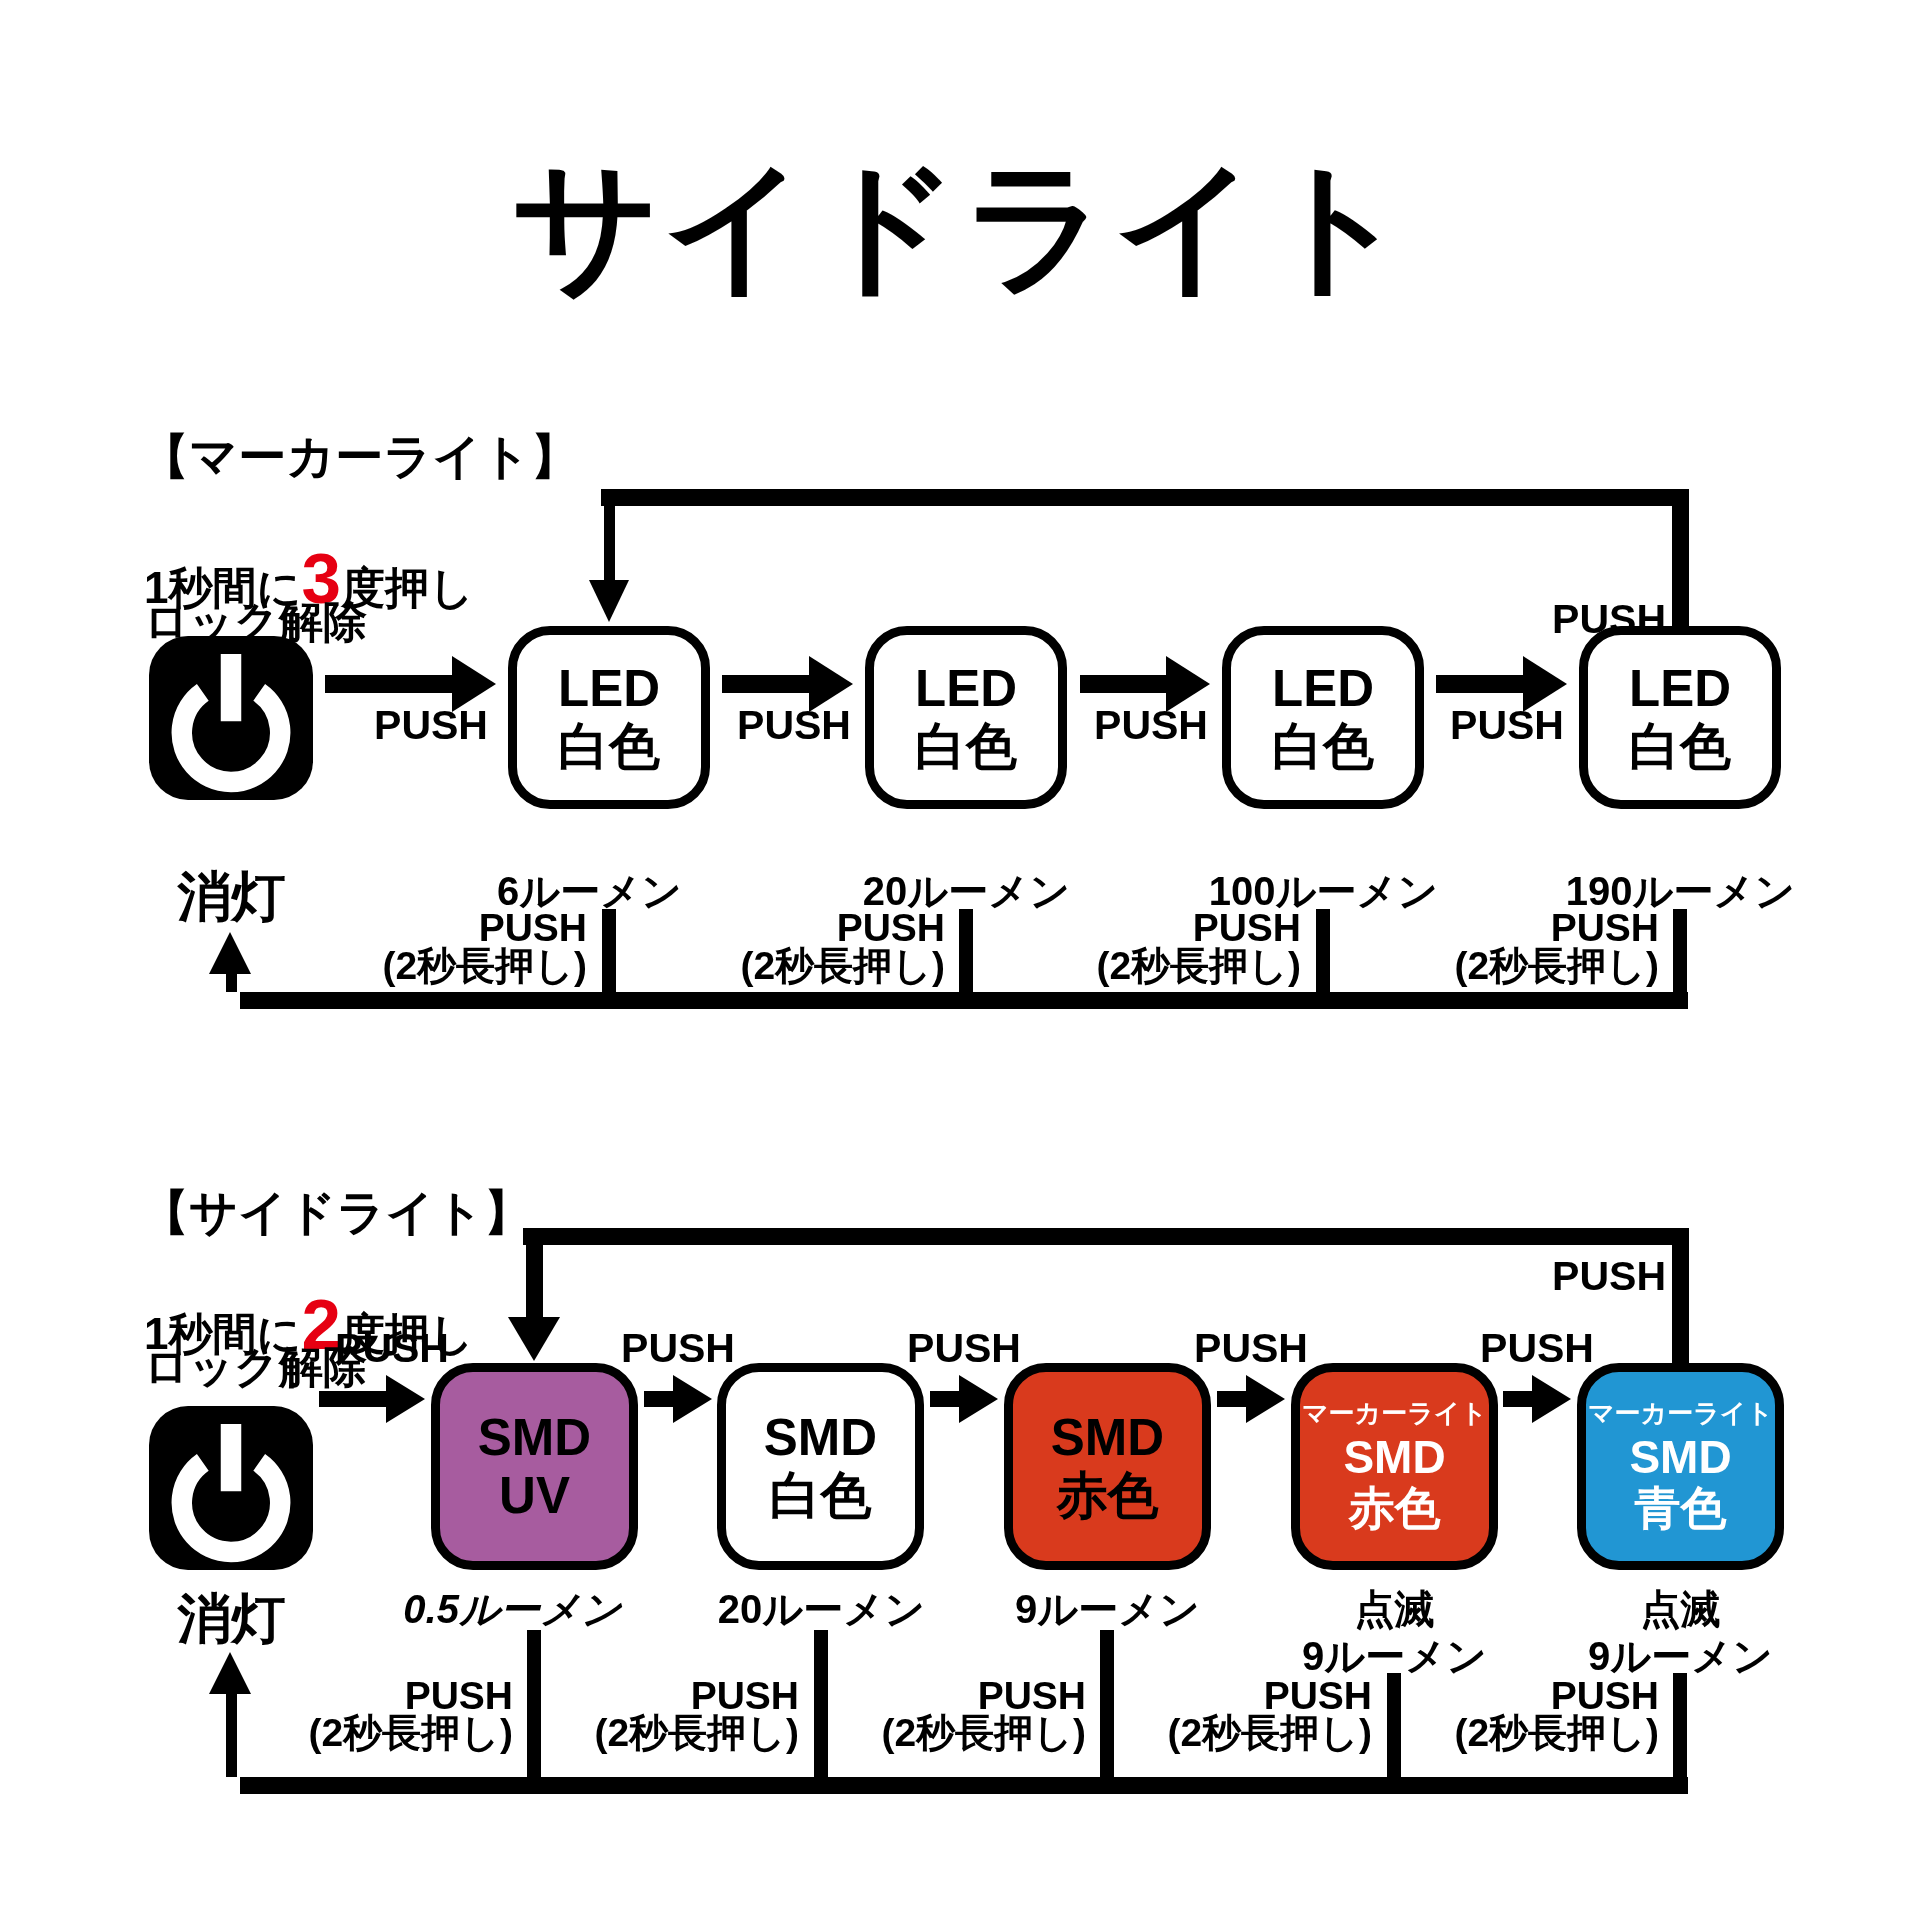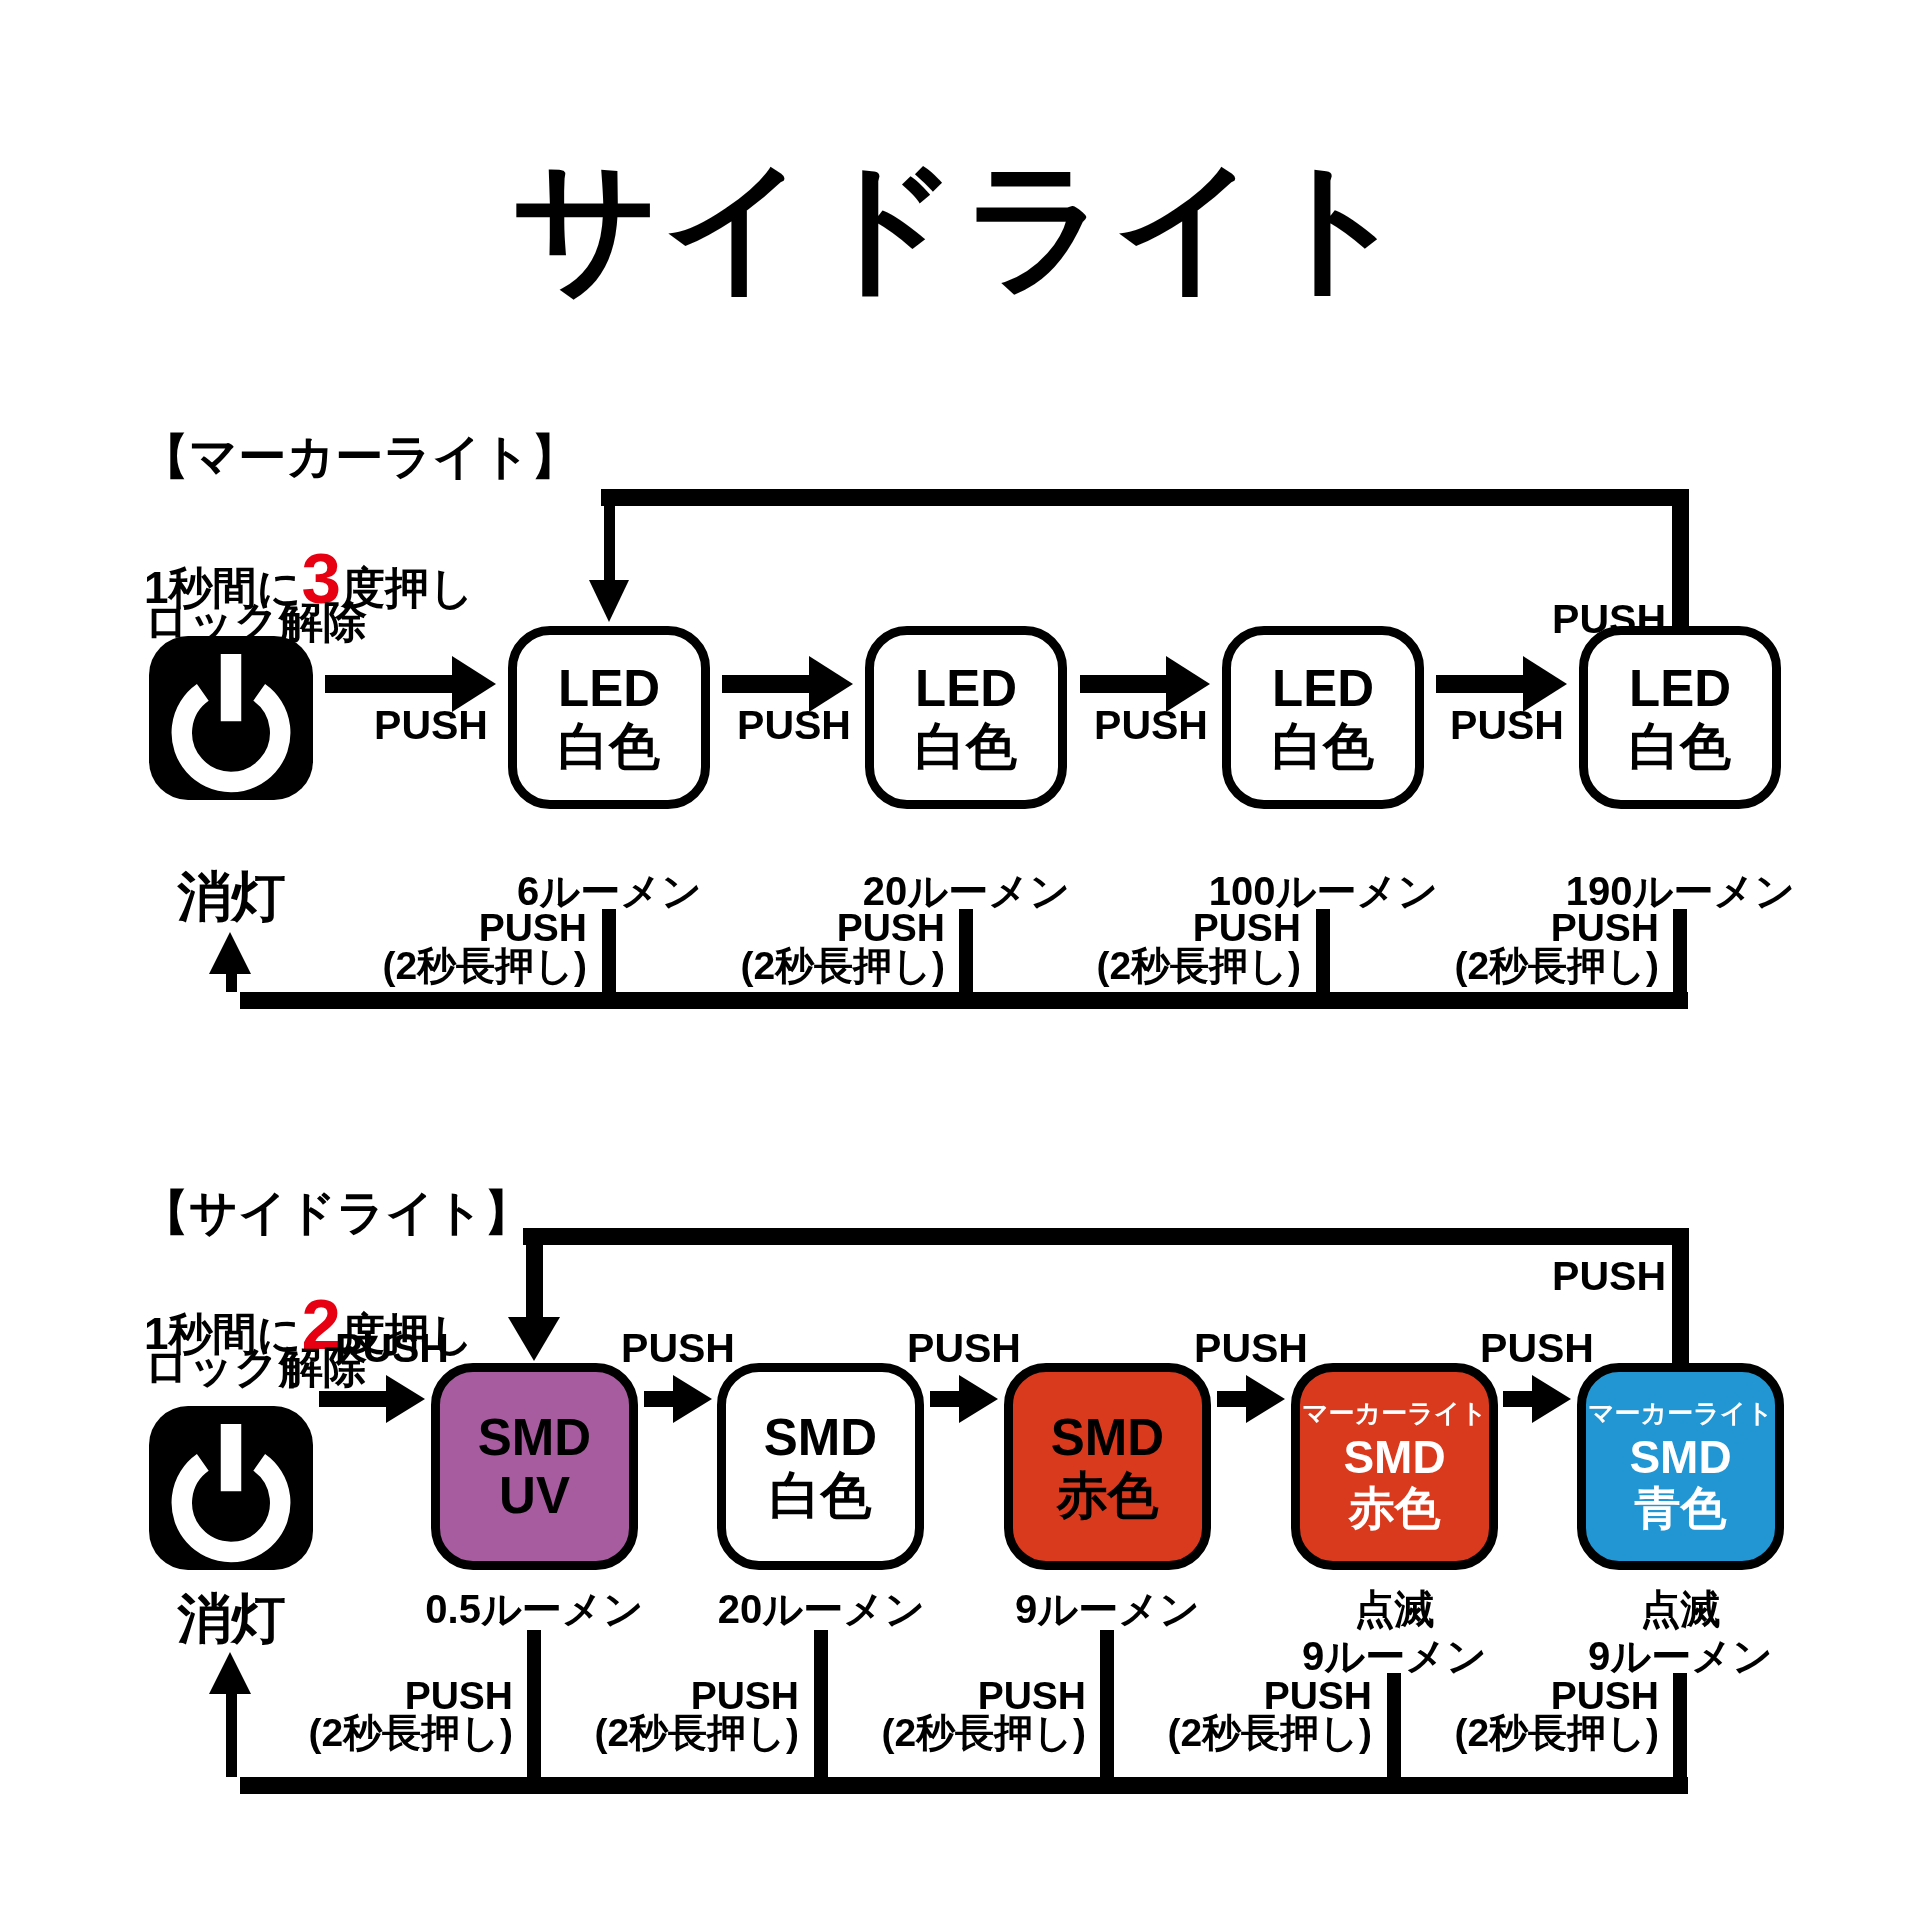--- a/index.html
+++ b/index.html
@@ -44,21 +44,21 @@
       <div class="abs unlock" style="left: 144px; top: 600px;">ロック解除</div>
       <div class="abs pwr" style="left: 149px; top: 636px; width: 164px; height: 164px;"><svg viewBox="0 0 100 100" width="100%" height="100%">
           <path d="M 32.8 34.4 A 30 30 0 1 0 67.2 34.4" fill="none" stroke="#ffffff" stroke-width="12.5"></path>
           <path d="M 50 11 L 50 52" fill="none" stroke="#ffffff" stroke-width="12.5"></path>
         </svg></div>
       <div class="abs off" style="left: 87px; top: 861px;">消灯</div>
       <div class="abs node" style="left: 508px; top: 626px; width: 202px; height: 183px; background: rgb(255, 255, 255); color: rgb(0, 0, 0);">
         <div class="ln">LED</div>
         <div class="ln">白色</div>
       </div>
-      <div class="abs lum" style="left: 460px; top: 864px;">6ルーメン</div>
+      <div class="abs lum" style="left: 440px; top: 864px;">6ルーメン</div>
       <div class="abs node" style="left: 865px; top: 626px; width: 202px; height: 183px; background: rgb(255, 255, 255); color: rgb(0, 0, 0);">
         <div class="ln">LED</div>
         <div class="ln">白色</div>
       </div>
       <div class="abs lum" style="left: 817px; top: 864px;">20ルーメン</div>
       <div class="abs node" style="left: 1222px; top: 626px; width: 202px; height: 183px; background: rgb(255, 255, 255); color: rgb(0, 0, 0);">
         <div class="ln">LED</div>
         <div class="ln">白色</div>
       </div>
       <div class="abs lum" style="left: 1174px; top: 864px;">100ルーメン</div>
@@ -114,21 +114,21 @@
       <div class="abs unlock" style="left: 144px; top: 1345px;">ロック解除</div>
       <div class="abs pwr" style="left: 149px; top: 1406px; width: 164px; height: 164px;"><svg viewBox="0 0 100 100" width="100%" height="100%">
           <path d="M 32.8 34.4 A 30 30 0 1 0 67.2 34.4" fill="none" stroke="#ffffff" stroke-width="12.5"></path>
           <path d="M 50 11 L 50 52" fill="none" stroke="#ffffff" stroke-width="12.5"></path>
         </svg></div>
       <div class="abs off" style="left: 87px; top: 1583px;">消灯</div>
       <div class="abs node" style="left: 431px; top: 1363px; width: 207px; height: 207px; background: rgb(167, 92, 159); color: rgb(0, 0, 0);">
         <div class="ln">SMD</div>
         <div class="ln">UV</div>
       </div>
-      <div class="abs lum" style="left: 385px; top: 1582px;">0.5ルーメン</div>
+      <div class="abs lum" style="left: 363px; top: 1582px; font-style: italic;">0.5ルーメン</div>
       <div class="abs node" style="left: 717px; top: 1363px; width: 207px; height: 207px; background: rgb(255, 255, 255); color: rgb(0, 0, 0);">
         <div class="ln">SMD</div>
         <div class="ln">白色</div>
       </div>
       <div class="abs lum" style="left: 672px; top: 1582px;">20ルーメン</div>
       <div class="abs node" style="left: 1004px; top: 1363px; width: 207px; height: 207px; background: rgb(217, 58, 29); color: rgb(0, 0, 0);">
         <div class="ln">SMD</div>
         <div class="ln">赤色</div>
       </div>
       <div class="abs lum" style="left: 958px; top: 1582px;">9ルーメン</div>

